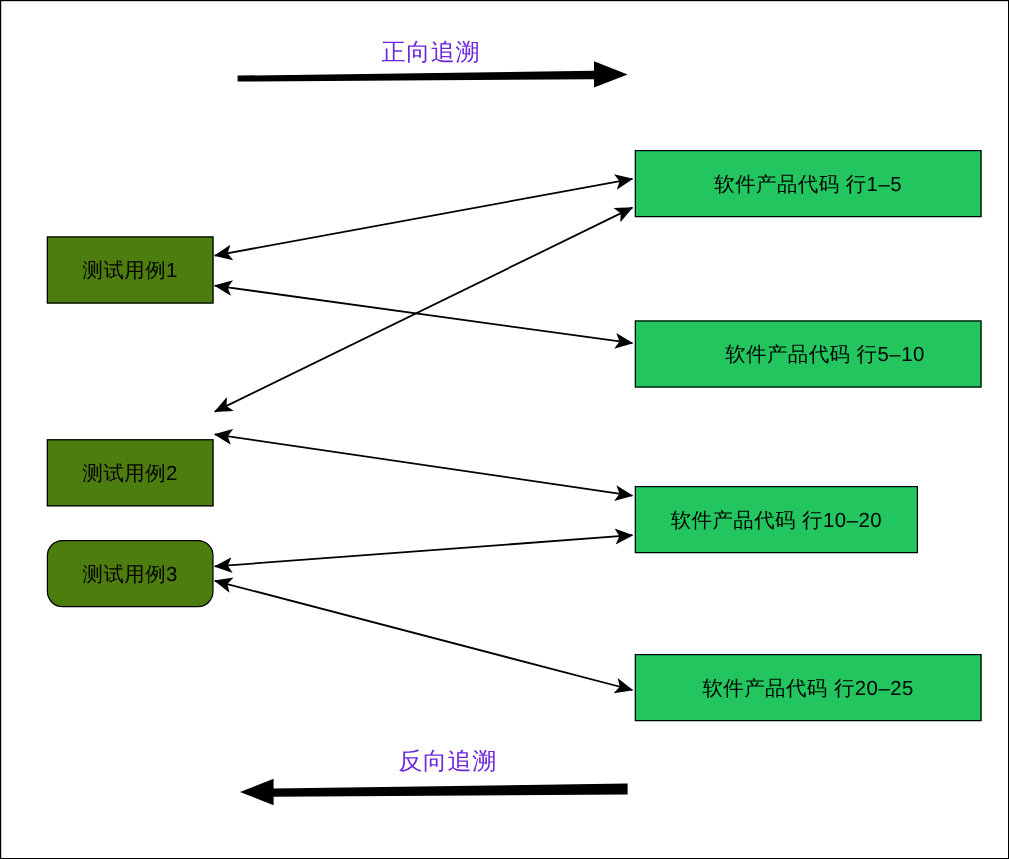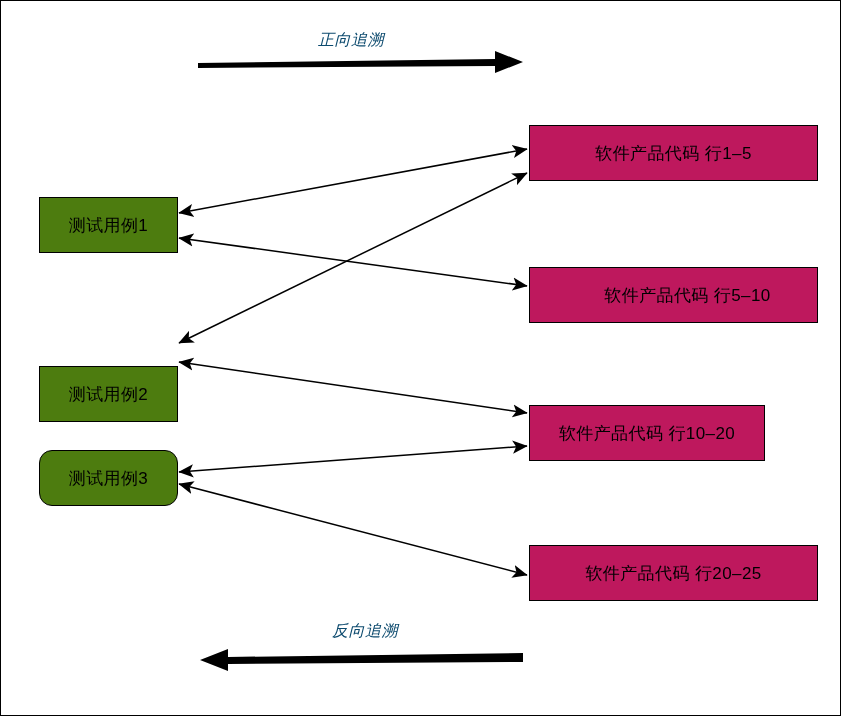--- a/index.html
+++ b/index.html
@@ -44,29 +44,28 @@
     justify-content: center;
     font-size: 17px;
     color: #000000;
     letter-spacing: 0.4px;
     white-space: nowrap;
   }
   .node-test {
     background: #4d7c0f;
   }
   .node-code {
-    background: #be185d;
+    background: #22c55e;
   }
   .band-label {
     position: absolute;
-    font-size: 16px;
-    color: #0c4a6e;
+    font-size: 20px;
+    color: #6d28d9;
     white-space: nowrap;
     letter-spacing: 0.5px;
-    font-style: italic;
   }
 </style>
 </head>
 <body>
 
 <div id="canvas">
 
   <div id="frame-border"></div>
 
   <svg id="connectors" viewBox="0 0 841 716" width="841" height="716">

